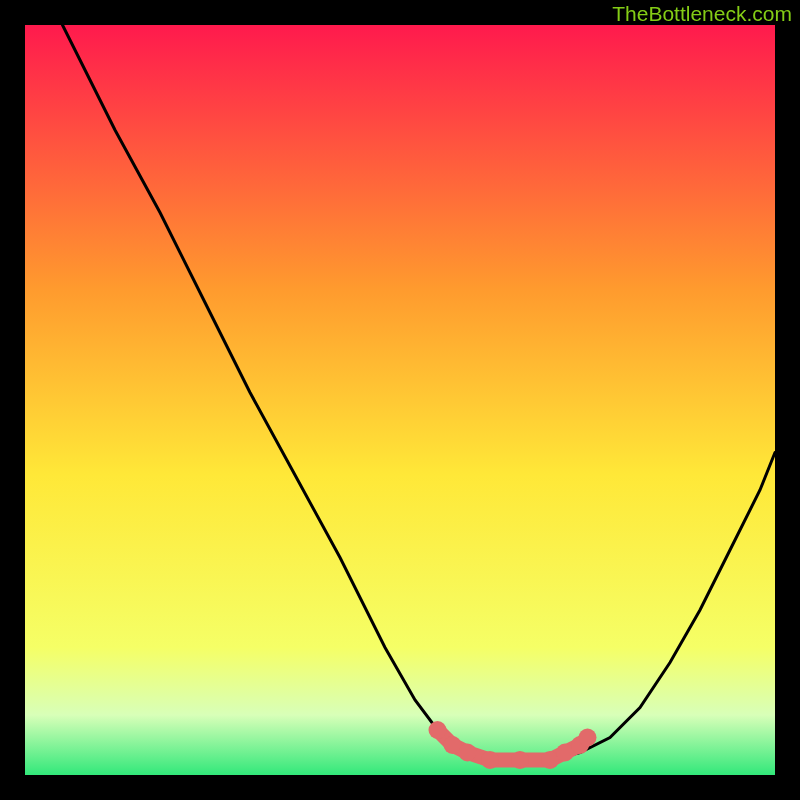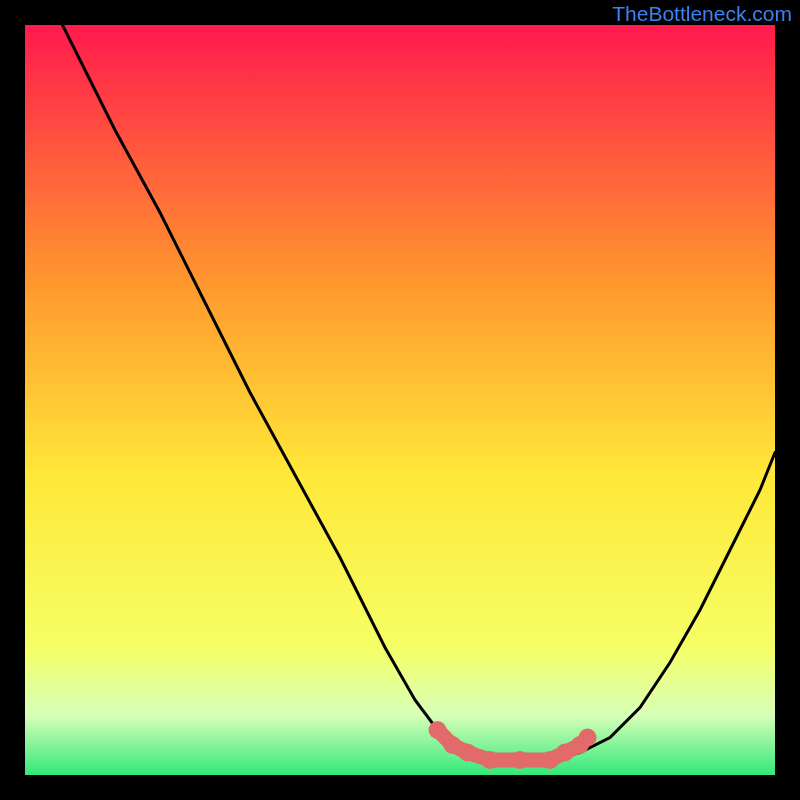--- a/index.html
+++ b/index.html
@@ -25,21 +25,21 @@
     left: 25px;
     width: 750px;
     height: 750px;
   }
   .watermark {
     position: absolute;
     top: 2px;
     right: 8px;
     font-family: Arial, Helvetica, sans-serif;
     font-size: 21px;
-    color: #3b82f6;
+    color: #84cc16;
     font-weight: 500;
     letter-spacing: 0px;
   }
   svg {
     display: block;
   }
 </style>
 </head>
 <body>
 

